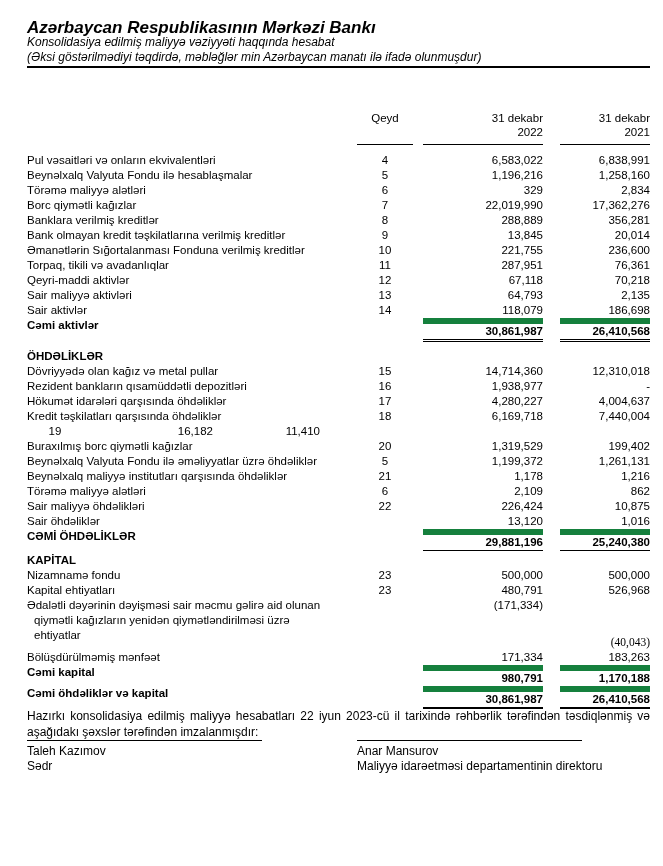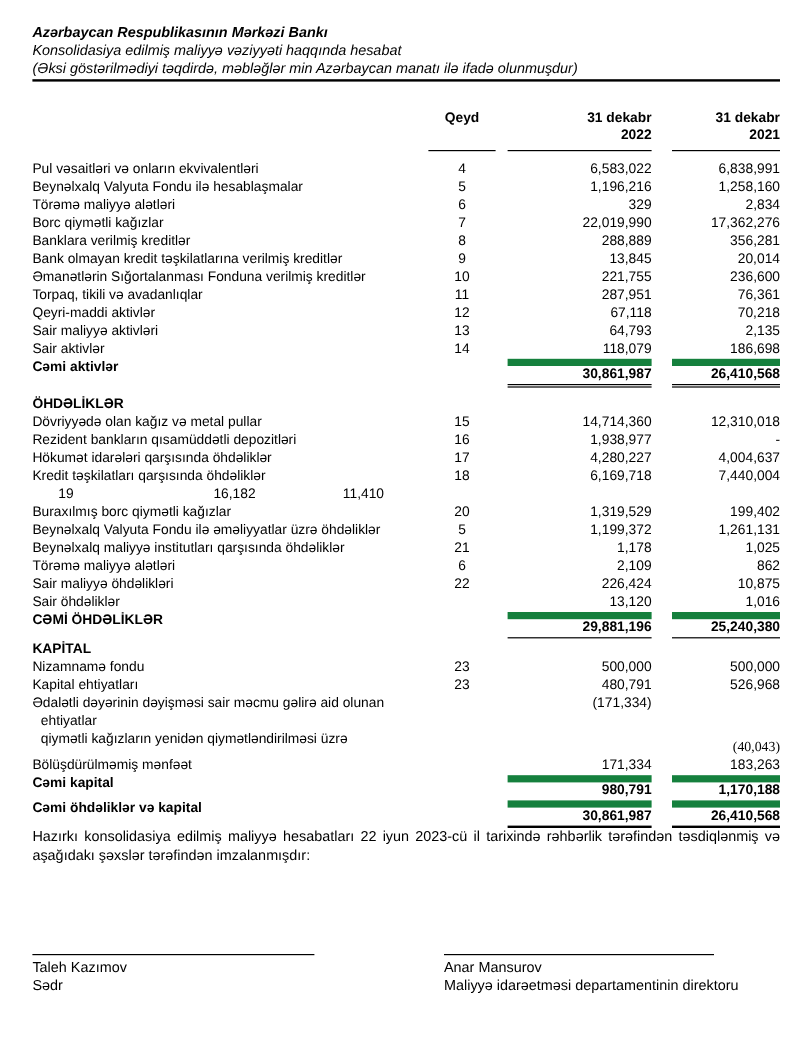--- a/index.html
+++ b/index.html
@@ -5,50 +5,50 @@
   * { margin:0; padding:0; box-sizing:border-box; }
   html,body { background:#fff; }
   body {
     width:663px; height:866px; overflow:hidden;
     color:#000; font-family:"Liberation Sans", sans-serif;
   }
   .doc { padding:20px 13px 0 27px; }
 
   
   .header { border-bottom:2px solid #000; padding-bottom:1px; }
-  .header .title { font-size:12px; font-weight:700; font-style:italic; line-height:15px; }
+  .header .title { font-size:17px; font-weight:700; font-style:italic; line-height:15px; }
   .header .subtitle { font-size:12px; font-style:italic; line-height:15px; }
   .header .restr { font-size:12px; font-style:italic; line-height:15px; }
 
   
   .cell.label { flex:1 1 auto; min-width:0; }
   .cell.note  { width:56px; flex:0 0 56px; text-align:center; }
   .cell.v2022 { width:120px; flex:0 0 120px; margin-left:10px; text-align:right; }
   .cell.v2021 { width:90px;  flex:0 0 90px;  margin-left:17px; text-align:right; }
 
-  .colheads { display:flex; margin-top:24px; font-weight:700; font-size:11.5px; line-height:14px; }
+  .colheads { display:flex; margin-top:43px; font-weight:400; font-size:11.5px; line-height:14px; }
   .colheads .ch { border-bottom:1.5px solid #000; height:34px; padding-bottom:2px; }
 
   
   #table-body { margin-top:8px; font-size:11.5px; }
   .row { display:flex; line-height:15px; align-items:flex-start; }
   .bold { font-weight:700; }
   .sec-gap-1 { margin-top:7px; }
   .sec-gap-2 { margin-top:2px; }
   .lt { border-top:6px solid #15803d; }
   .lb-double { border-bottom:3px double #000; }
   .lb-single { border-bottom:1px solid #000; }
   .lb-thick  { border-bottom:2.5px solid #000; }
   .row.multiline { min-height:52px;justify-content:flex-end; }
   .multiline .line.indent { padding-left:7px; }
   .multiline .cell.v2021 { align-self:flex-end;font-family:Liberation Serif, serif; }
 
   
   .footer-para { font-size:12px; line-height:15.5px; text-align:justify; }
-  .signatures { display:flex; margin-top:74px; font-size:12px;gap:13px; }
+  .signatures { display:flex; font-size:12px; }
   .sig-left { width:330px; flex:0 0 330px; }
   .sig-right { flex:1 1 auto; }
   .sig .sig-line { border-top:1.3px solid #000; margin-bottom:3px; }
   .sig-left .sig-line { width:235px; }
   .sig-right .sig-line { width:225px; }
   .sig .name, .sig .role { line-height:15px; }
 </style>
 </head>
 <body>
 
@@ -181,21 +181,21 @@
       <div class="row">
         <div class="cell label">Beynəlxalq Valyuta Fondu ilə əməliyyatlar üzrə öhdəliklər</div>
         <div class="cell note">5</div>
         <div class="cell v2022">1,199,372</div>
         <div class="cell v2021">1,261,131</div>
       </div>
       <div class="row">
         <div class="cell label">Beynəlxalq maliyyə institutları qarşısında öhdəliklər</div>
         <div class="cell note">21</div>
         <div class="cell v2022">1,178</div>
-        <div class="cell v2021">1,025</div>
+        <div class="cell v2021">1,216</div>
       </div>
       <div class="row">
         <div class="cell label">Törəmə maliyyə alətləri</div>
         <div class="cell note">6</div>
         <div class="cell v2022">2,109</div>
         <div class="cell v2021">862</div>
       </div>
       <div class="row">
         <div class="cell label">Sair maliyyə öhdəlikləri</div>
         <div class="cell note">22</div>
@@ -225,22 +225,22 @@
       </div>
       <div class="row">
         <div class="cell label">Kapital ehtiyatları</div>
         <div class="cell note">23</div>
         <div class="cell v2022">480,791</div>
         <div class="cell v2021">526,968</div>
       </div>
       <div class="row multiline">
         <div class="cell label">
           <div class="line">Ədalətli dəyərinin dəyişməsi sair məcmu gəlirə aid olunan</div>
+          <div class="line indent">qiymətli kağızların yenidən qiymətləndirilməsi üzrə</div>
           <div class="line indent">ehtiyatlar</div>
-          <div class="line indent">qiymətli kağızların yenidən qiymətləndirilməsi üzrə</div>
         </div>
         <div class="cell note"></div>
         <div class="cell v2022">(171,334)</div>
         <div class="cell v2021">(40,043)</div>
       </div>
       <div class="row">
         <div class="cell label">Bölüşdürülməmiş mənfəət</div>
         <div class="cell note"></div>
         <div class="cell v2022">171,334</div>
         <div class="cell v2021">183,263</div>

